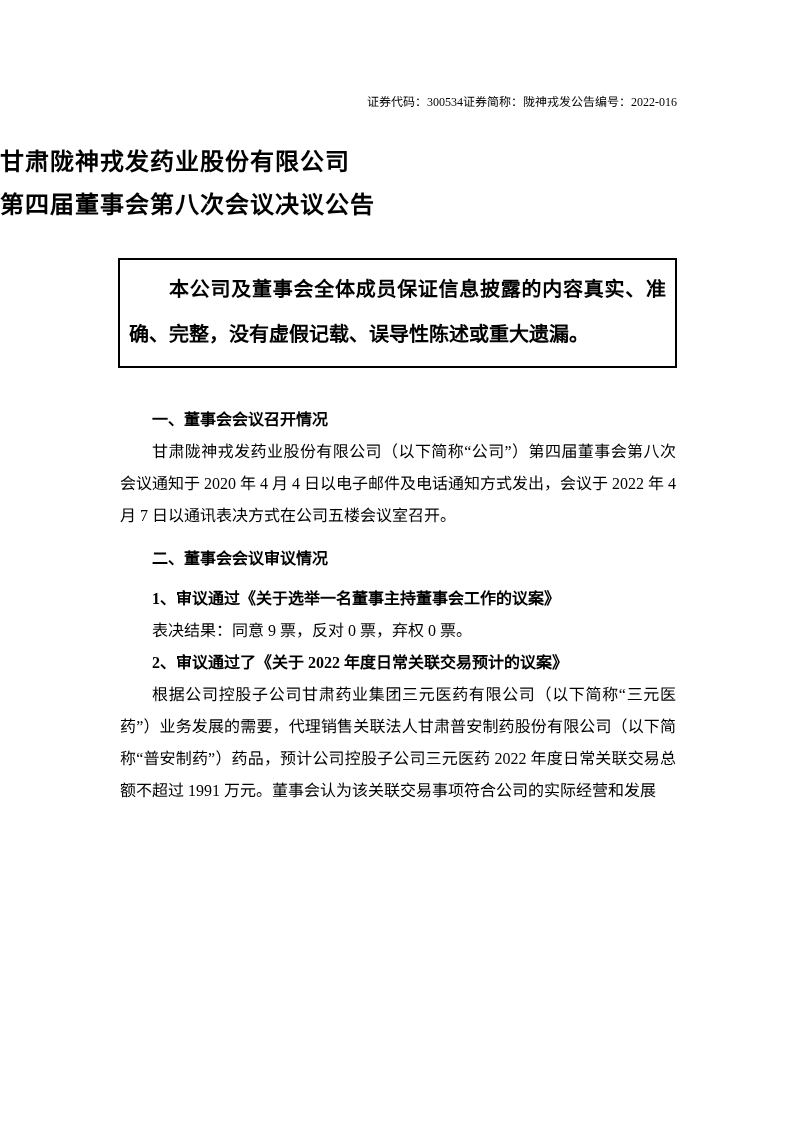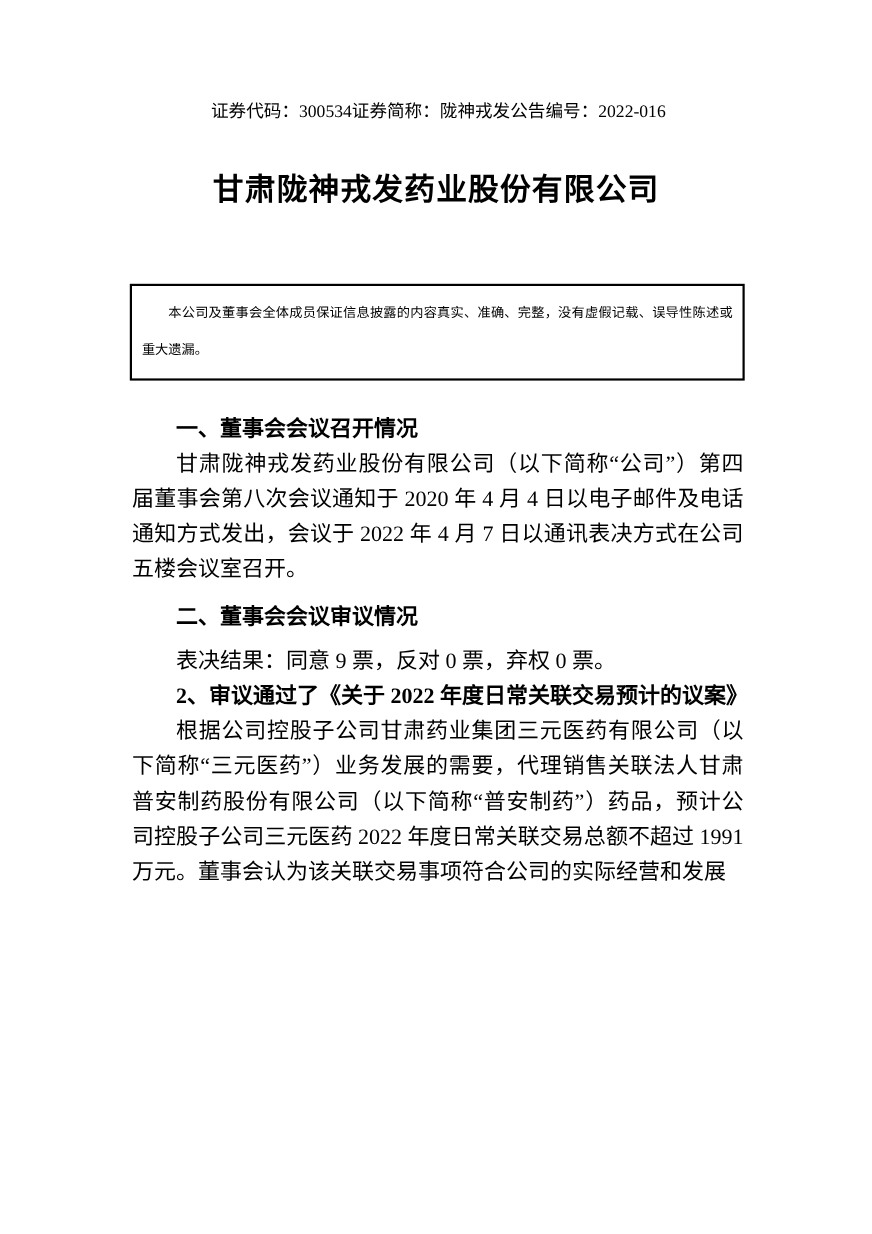--- a/index.html
+++ b/index.html
@@ -16,63 +16,61 @@
     font-family: "Liberation Serif", "DejaVu Serif", serif;
     overflow: hidden;
   }
   
   .doc-header {
     position: absolute;
     top: 92px;
     left: 120px;
     width: 557px;
     display: flex;
-    justify-content: center;
-    font-size: 16px;
+    justify-content: flex-end;
+    font-size: 12px;
     line-height: 20px;
     white-space: nowrap;
   }
   
   .doc-title {
     position: absolute;
     top: 141px;
     left: 0;
     width: 793px;
-    text-align: center;
     font-weight: bold;
-    font-size: 28px;
+    font-size: 24px;
     line-height: 43px;
     letter-spacing: 1px;
-    margin-top: 11px;
   }
   
   .disclaimer-box {
     position: absolute;
     top: 258px;
     left: 118px;
     width: 559px;
     box-sizing: border-box;
     border: 2px solid #000000;
     padding: 7px 9px 9px 9px;
   }
   .disclaimer-box p {
     margin: 0;
-    font-weight: normal;
-    font-size: 12px;
-    line-height: 34px;
+    font-weight: bold;
+    font-size: 20px;
+    line-height: 45px;
     text-indent: 2em;
     text-align: justify;
   }
   
   .doc-body {
     position: absolute;
-    top: 374px;
+    top: 404px;
     left: 120px;
     width: 556px;
-    font-size: 20px;
+    font-size: 16px;
     line-height: 32px;
     text-align: justify;
   }
   .doc-body p {
     margin: 0;
     text-indent: 2em;
   }
   .doc-body p.bold {
     font-weight: bold;
   }
@@ -90,28 +88,30 @@
 <div class="page">
 
   <div class="doc-header">
     <span>证券代码：300534</span>
     <span>证券简称：陇神戎发</span>
     <span>公告编号：2022-016</span>
   </div>
 
   <div class="doc-title">
     <div>甘肃陇神戎发药业股份有限公司</div>
+    <div>第四届董事会第八次会议决议公告</div>
   </div>
 
   <div class="disclaimer-box">
     <p>本公司及董事会全体成员保证信息披露的内容真实、准确、完整，没有虚假记载、误导性陈述或重大遗漏。</p>
   </div>
 
   <div class="doc-body">
     <p class="sec-heading">一、董事会会议召开情况</p>
     <p>甘肃陇神戎发药业股份有限公司（以下简称“公司”）第四届董事会第八次会议通知于 2020 年 4 月 4 日以电子邮件及电话通知方式发出，会议于 2022 年 4 月 7 日以通讯表决方式在公司五楼会议室召开。</p>
     <p class="sec-heading sec-heading-2">二、董事会会议审议情况</p>
+    <p class="bold">1、审议通过《关于选举一名董事主持董事会工作的议案》</p>
     <p>表决结果：同意 9 票，反对 0 票，弃权 0 票。</p>
     <p class="bold">2、审议通过了《关于 2022 年度日常关联交易预计的议案》</p>
     <p>根据公司控股子公司甘肃药业集团三元医药有限公司（以下简称“三元医药”）业务发展的需要，代理销售关联法人甘肃普安制药股份有限公司（以下简称“普安制药”）药品，预计公司控股子公司三元医药 2022 年度日常关联交易总额不超过 1991 万元。董事会认为该关联交易事项符合公司的实际经营和发展</p>
   </div>
 
 </div>
 
 </body></html>

